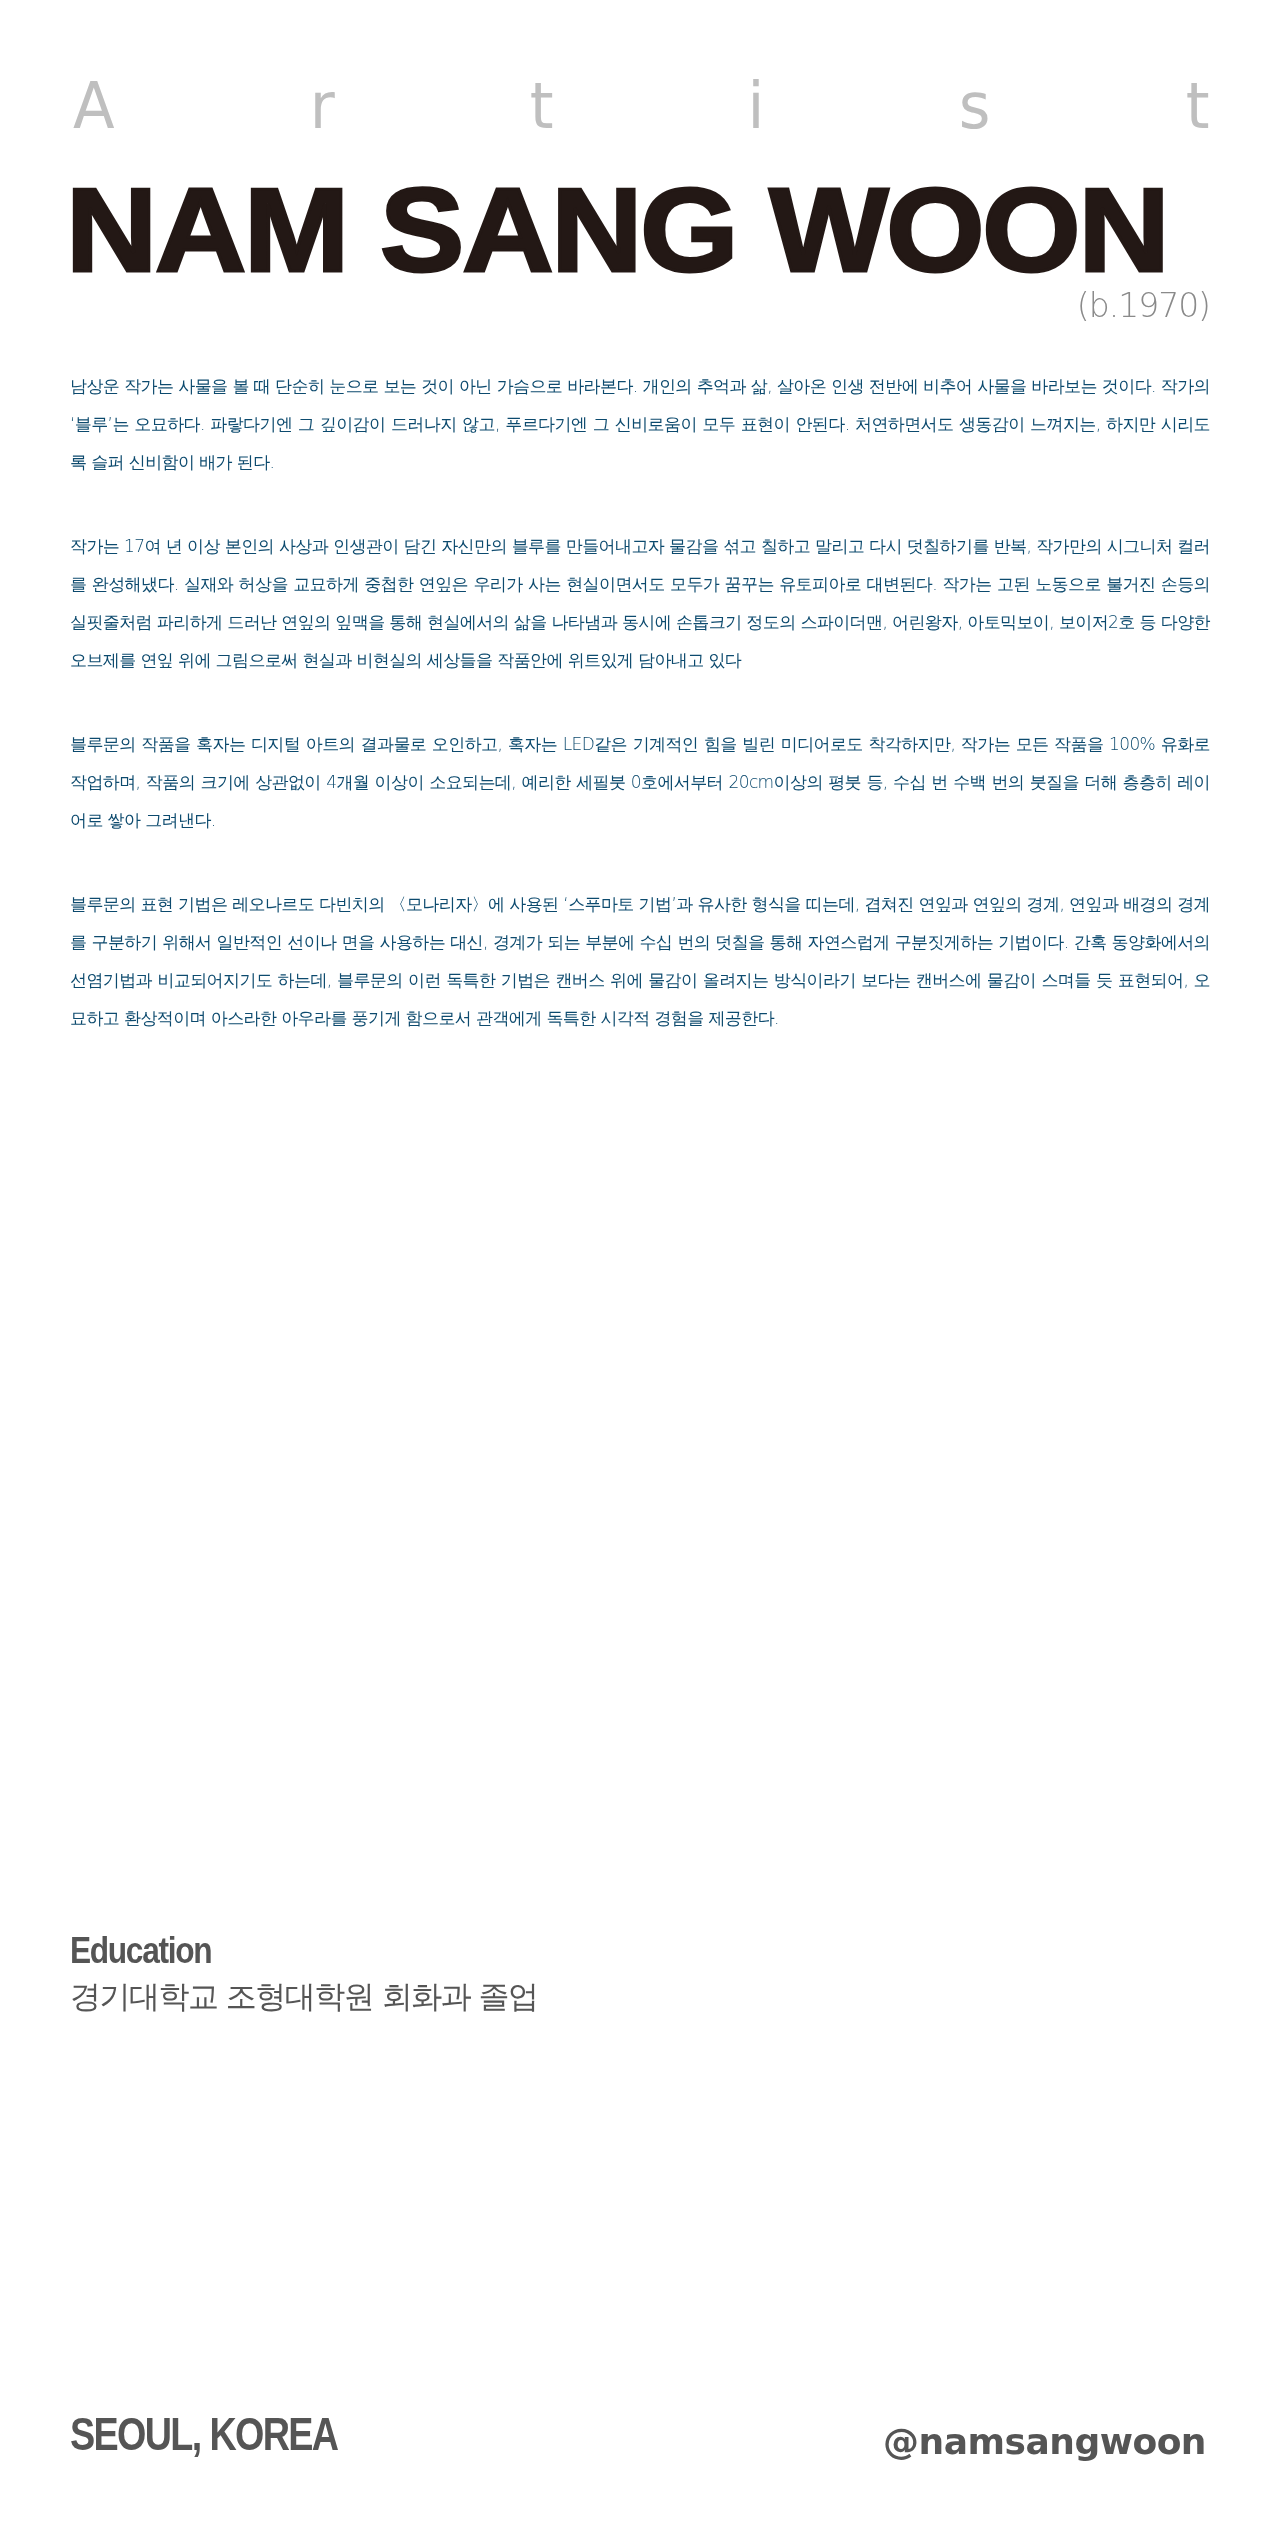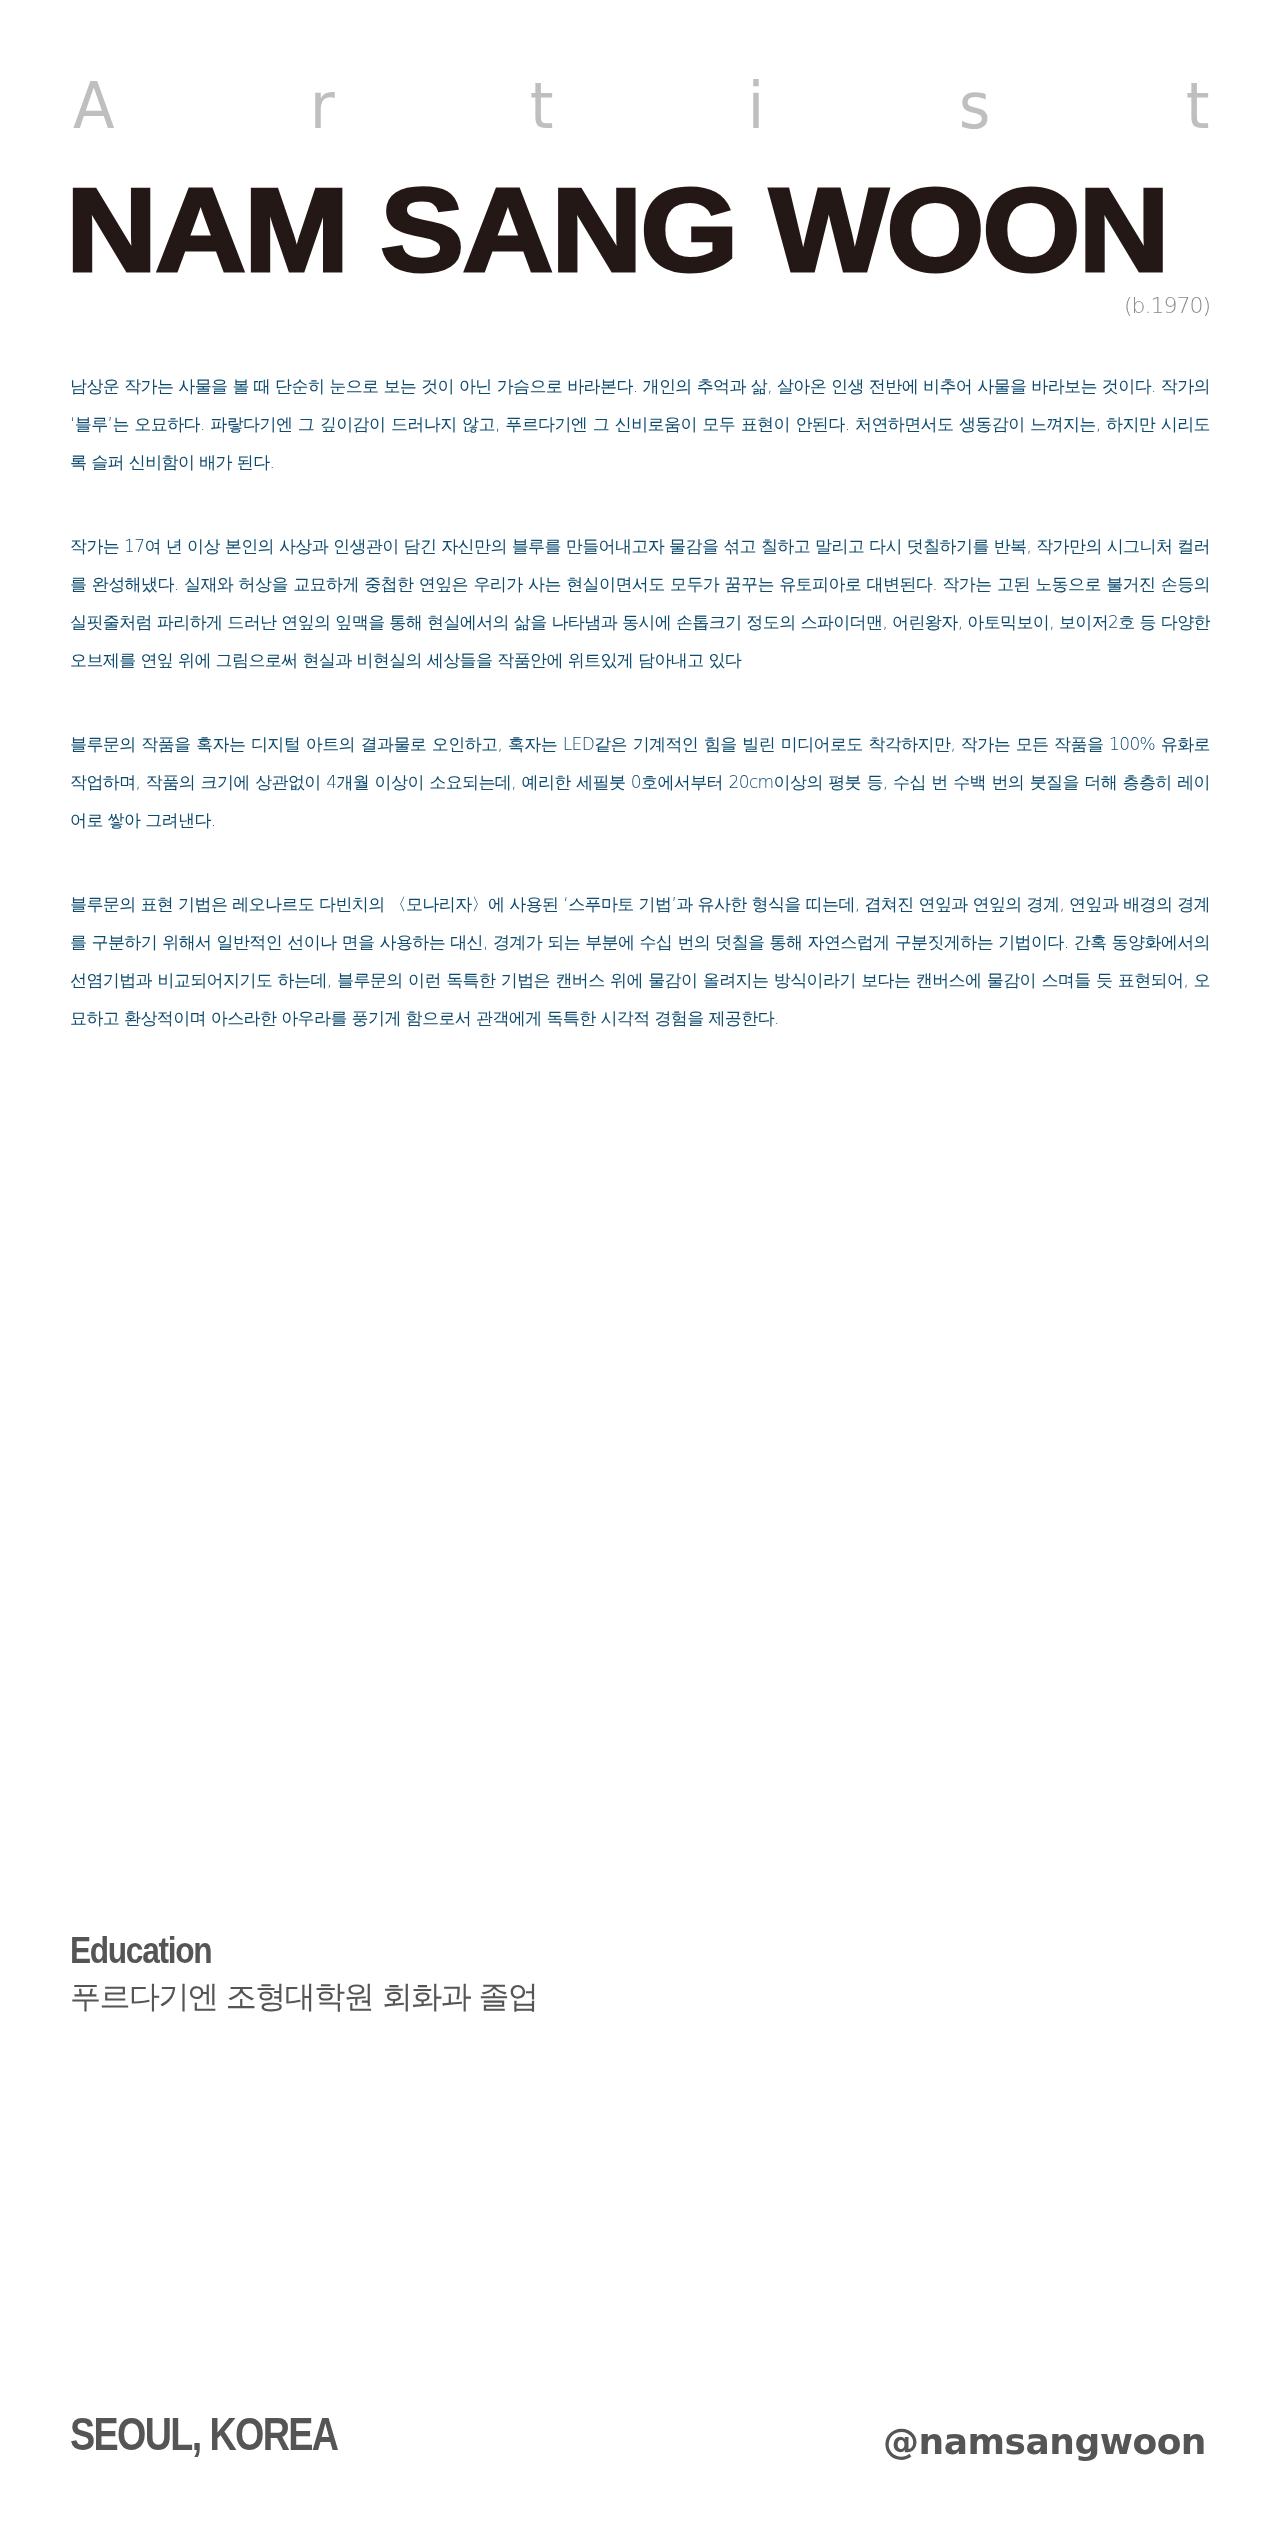--- a/index.html
+++ b/index.html
@@ -56,21 +56,21 @@
       transform-origin: left center;
       transform: scaleX(1.07);
       -webkit-text-stroke: 3px #231815;
     }
     .birth-year {
       position: absolute;
       right: 70px;
       top: 286px;
       font-family: "DejaVu Sans", sans-serif;
       font-weight: 200;
-      font-size: 22px;
+      font-size: 33px;
       line-height: 40px;
       color: #8a8a8a;
       letter-spacing: -1px;
     }
     .bio {
       position: absolute;
       left: 70px;
       top: 367px;
       width: 1140px;
     }
@@ -160,20 +160,20 @@
   <div class="bio">
     <p>남상운 작가는 사물을 볼 때 단순히 눈으로 보는 것이 아닌 가슴으로 바라본다. 개인의 추억과 삶, 살아온 인생 전반에 비추어 사물을 바라보는 것이다. 작가의 ‘블루’는 오묘하다. 파랗다기엔 그 깊이감이 드러나지 않고, 푸르다기엔 그 신비로움이 모두 표현이 안된다. 처연하면서도 생동감이 느껴지는, 하지만 시리도록 슬퍼 신비함이 배가 된다.</p>
     <p>작가는 17여 년 이상 본인의 사상과 인생관이 담긴 자신만의 블루를 만들어내고자 물감을 섞고 칠하고 말리고 다시 덧칠하기를 반복, 작가만의 시그니처 컬러를 완성해냈다. 실재와 허상을 교묘하게 중첩한 연잎은 우리가 사는 현실이면서도 모두가 꿈꾸는 유토피아로 대변된다. 작가는 고된 노동으로 불거진 손등의 실핏줄처럼 파리하게 드러난 연잎의 잎맥을 통해 현실에서의 삶을 나타냄과 동시에 손톱크기 정도의 스파이더맨, 어린왕자, 아토믹보이, 보이저2호 등 다양한 오브제를 연잎 위에 그림으로써 현실과 비현실의 세상들을 작품안에 위트있게 담아내고 있다</p>
     <p>블루문의 작품을 혹자는 디지털 아트의 결과물로 오인하고, 혹자는 LED같은 기계적인 힘을 빌린 미디어로도 착각하지만, 작가는 모든 작품을 100% 유화로 작업하며, 작품의 크기에 상관없이 4개월 이상이 소요되는데, 예리한 세필붓 0호에서부터 20cm이상의 평붓 등, 수십 번 수백 번의 붓질을 더해 층층히 레이어로 쌓아 그려낸다.</p>
     <p>블루문의 표현 기법은 레오나르도 다빈치의 〈모나리자〉에 사용된 ‘스푸마토 기법’과 유사한 형식을 띠는데, 겹쳐진 연잎과 연잎의 경계, 연잎과 배경의 경계를 구분하기 위해서 일반적인 선이나 면을 사용하는 대신, 경계가 되는 부분에 수십 번의 덧칠을 통해 자연스럽게 구분짓게하는 기법이다. 간혹 동양화에서의 선염기법과 비교되어지기도 하는데, 블루문의 이런 독특한 기법은 캔버스 위에 물감이 올려지는 방식이라기 보다는 캔버스에 물감이 스며들 듯 표현되어, 오묘하고 환상적이며 아스라한 아우라를 풍기게 함으로서 관객에게 독특한 시각적 경험을 제공한다.</p>
   </div>
 
   <div class="education">
     <div class="education-title">Education</div>
     <ul class="education-list">
-      <li>푸르다기엔 조형대학원 회화과 졸업</li>
+      <li>경기대학교 조형대학원 회화과 졸업</li>
     </ul>
   </div>
 
   <div class="footer-location">SEOUL, KOREA</div>
   <div class="footer-handle">@namsangwoon</div>
 
 </div>
 
 </body></html>

